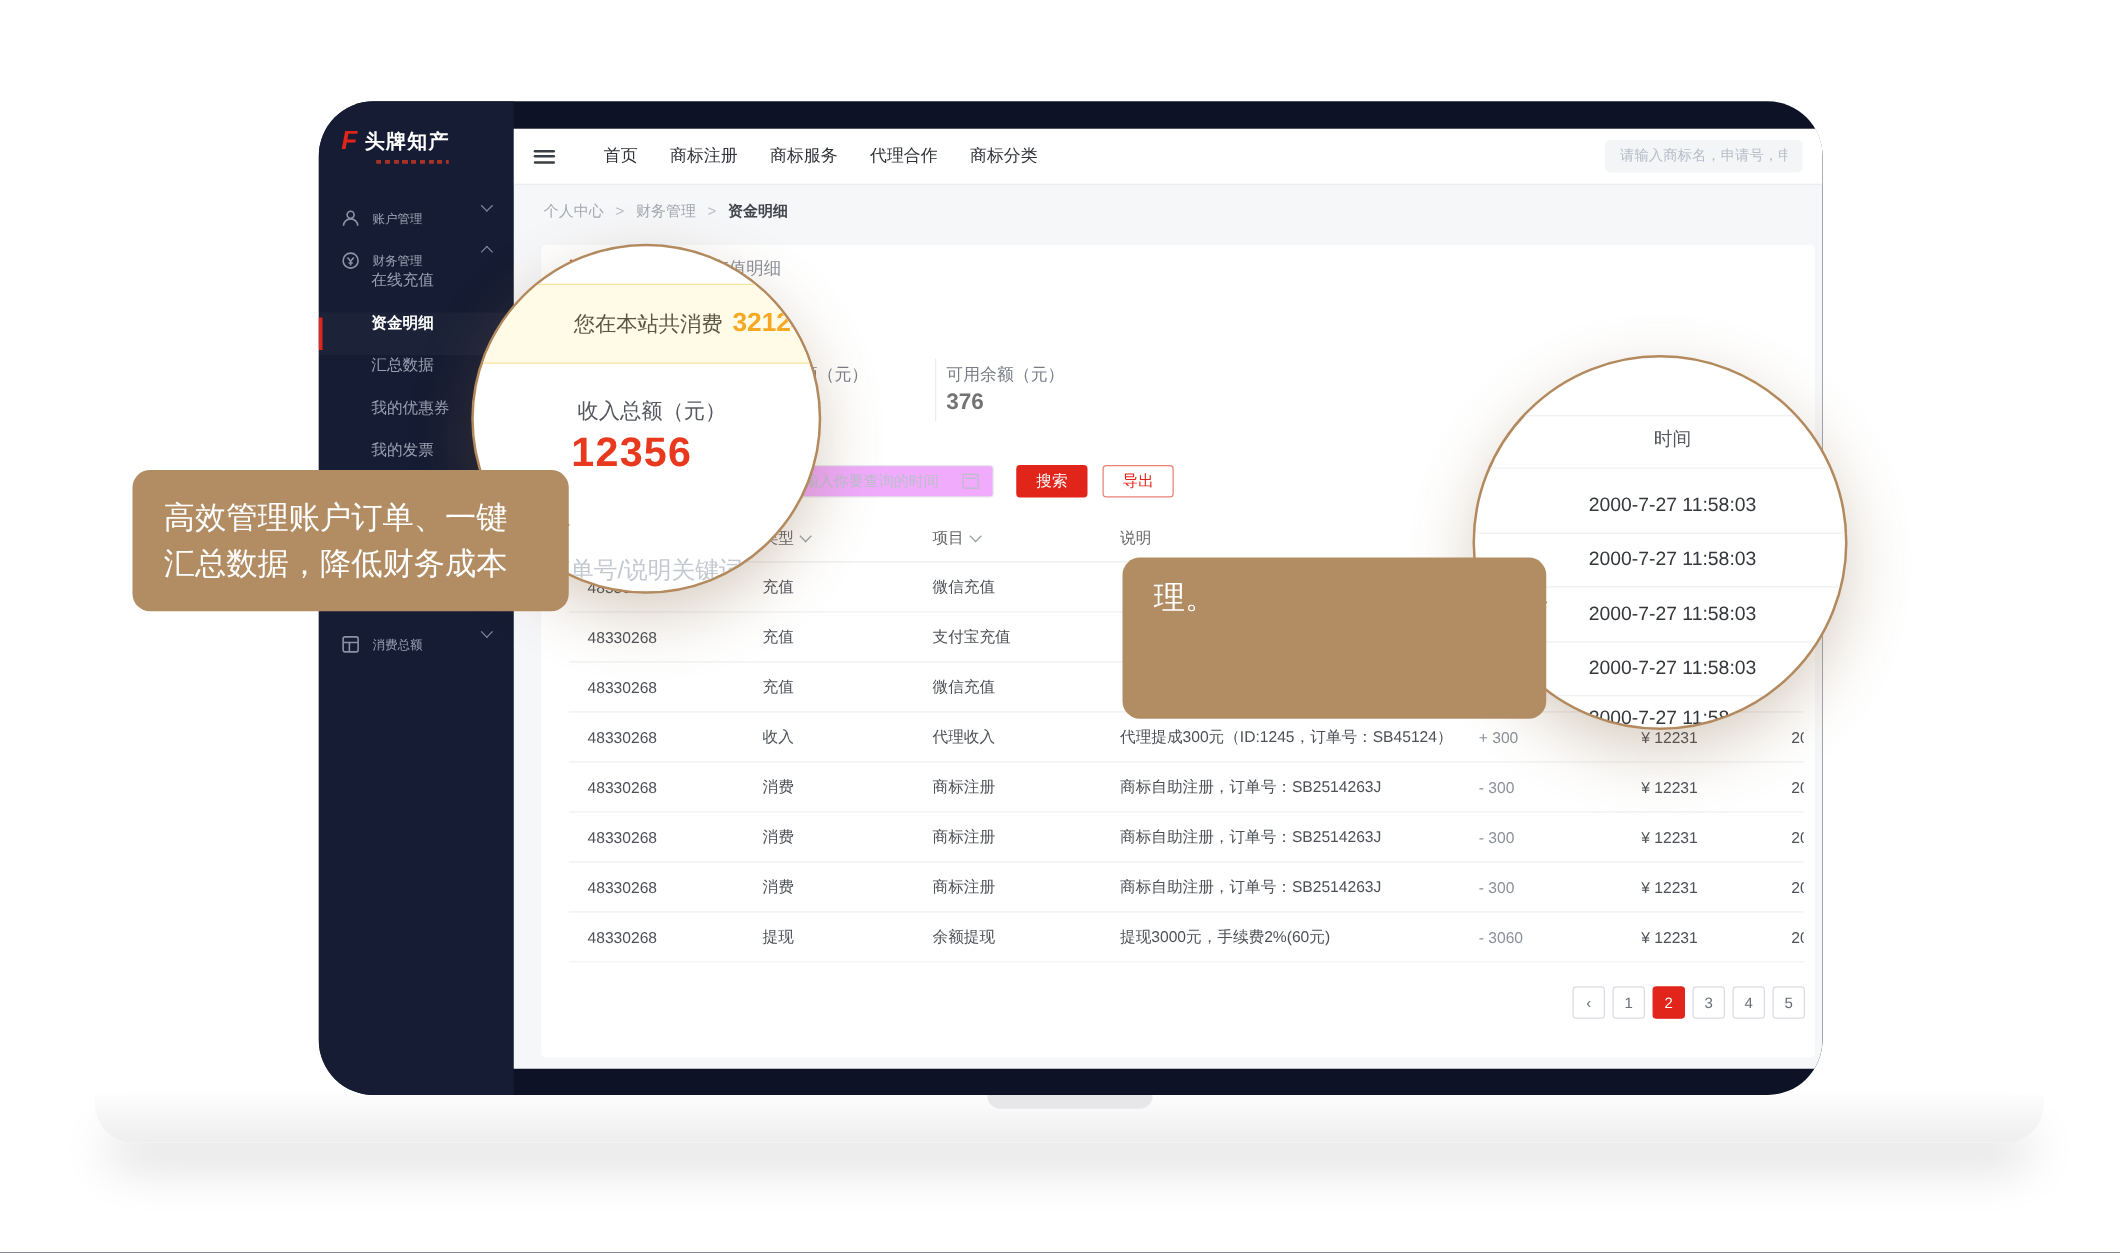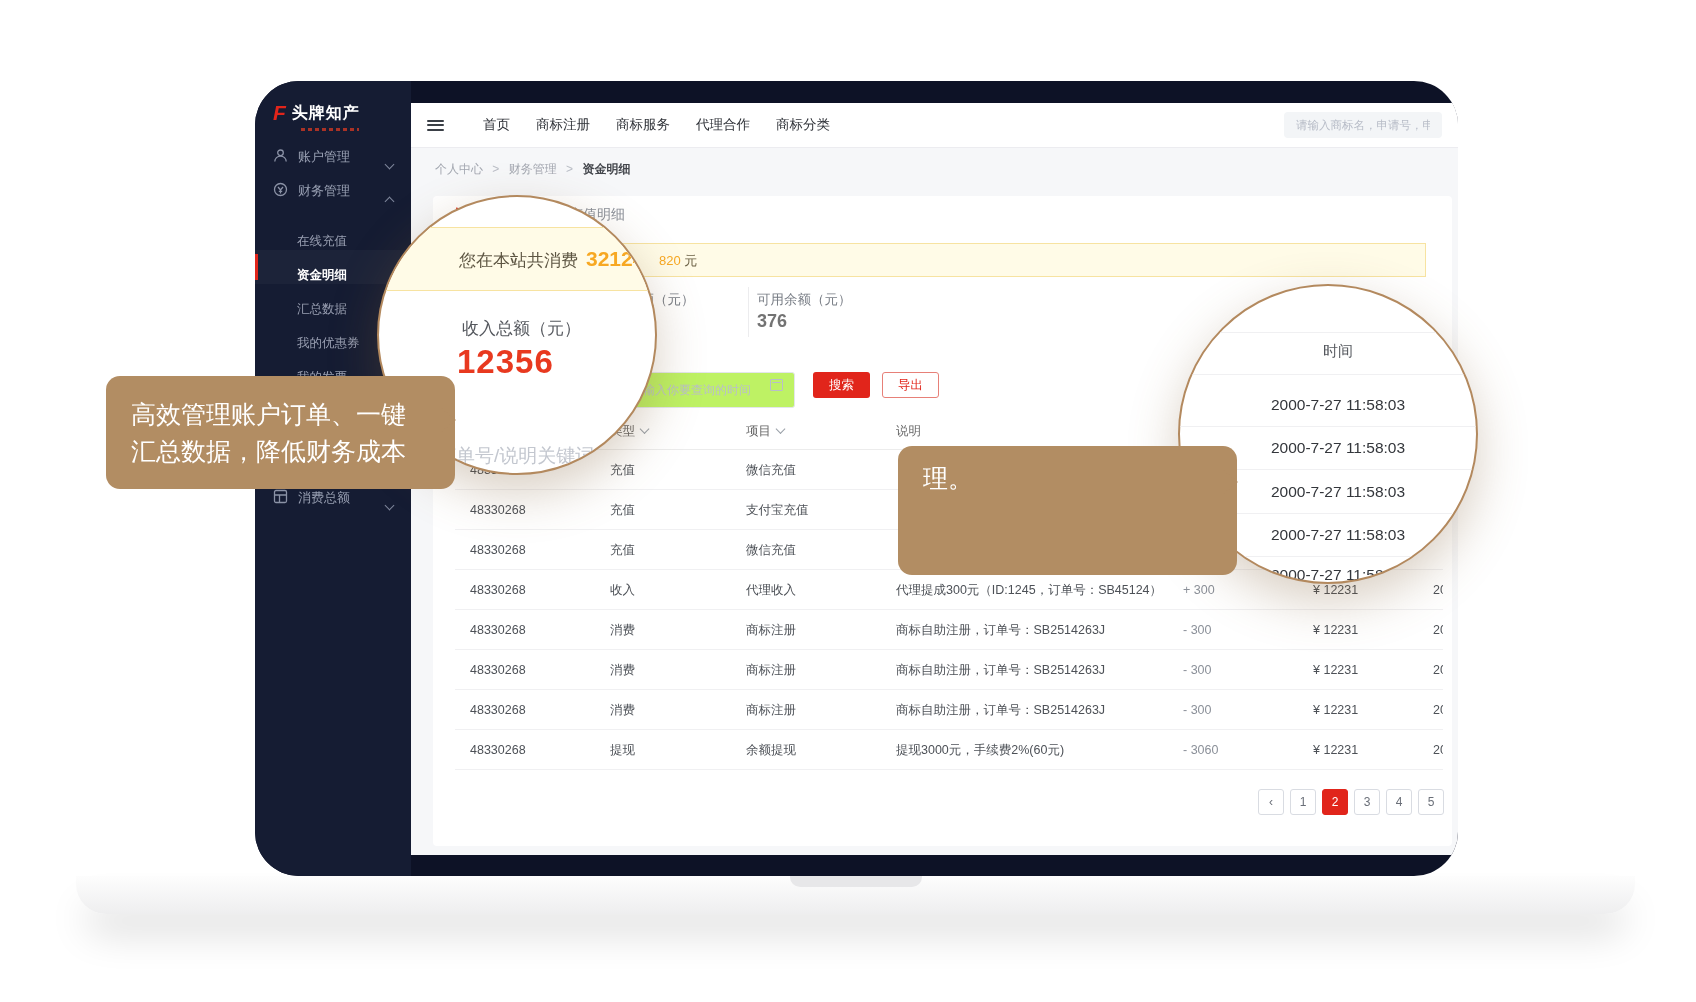--- a/index.html
+++ b/index.html
@@ -14,28 +14,28 @@
   .base-notch{position:absolute;left:50%;transform:translateX(-50%);top:0;width:132px;height:11px;
         background:#e7e7e9;border-radius:0 0 10px 10px}
   
   .sidebar{position:absolute;left:0;top:0;bottom:0;width:156px;background:#151c33}
   .logo{display:flex;align-items:center;padding:20px 0 0 18px}
   .logo-mark{font-style:italic;font-weight:900;font-size:21px;color:#e1251b;margin-right:6px;line-height:24px}
   .logo-name{color:#fff;font-size:16px;font-weight:700;letter-spacing:1px}
   .logo-sub{margin:3px 0 0 46px;width:58px;height:3px;
         background:repeating-linear-gradient(90deg,#a93226 0 4px,transparent 4px 7px)}
   .menu{margin-top:17px}
-  .mi{position:relative;height:34px;display:flex;align-items:flex-start;font-size:13px;color:#99a0b3;cursor:pointer}
+  .mi{position:relative;height:34px;display:flex;align-items:flex-end;font-size:10px;color:#99a0b3;cursor:pointer}
   .mi .ico{width:15px;height:15px;margin:0 10px 0 18px;flex:0 0 auto}
   .mi .ico svg{display:block}
   .chev{position:absolute;right:18px;width:6px;height:6px;border-right:1.4px solid #7f879c;
         border-bottom:1.4px solid #7f879c}
   .chev.down{transform:rotate(45deg);top:13px}
   .chev.up{transform:rotate(-135deg);top:16px}
-  .sub-item{position:relative;height:34px;display:flex;align-items:flex-end;padding-left:42px;
+  .sub-item{position:relative;height:34px;display:flex;align-items:flex-start;padding-left:42px;
         font-size:12.5px;color:#9aa0b3;cursor:pointer}
   .sub-item.active{color:#fff;font-weight:700;background:rgba(255,255,255,.03)}
   .sub-item.active::before{content:"";position:absolute;left:0;top:4px;bottom:4px;width:3px;background:#e1251b}
   .mi.last{margin-top:103px}
   
   .main{position:absolute;left:156px;top:22px;right:0;bottom:21px;background:#f6f7f9;overflow:hidden}
   .navbar{position:relative;height:44px;background:#fff;border-bottom:1px solid #ececf0;
         display:flex;align-items:center}
   .burger{width:17px;margin-left:16px;cursor:pointer}
   .burger span{display:block;height:2px;background:#3a3f46;margin:2.5px 0;border-radius:1px}
@@ -56,21 +56,21 @@
         border:1px solid #f7e3a1;box-sizing:border-box}
   .banner-frag{position:absolute;left:203px;top:8px;font-size:13px;color:#6b6145;white-space:nowrap}
   .banner-frag .ov{color:#f7a823}
   .stats{position:absolute;left:0;top:81px;width:100%;height:70px}
   .stat-label{position:absolute;font-size:13.5px;color:#787d85;white-space:nowrap}
   .stat-value{position:absolute;font-size:18px;font-weight:700;color:#737373;white-space:nowrap}
   .stat-div{position:absolute;top:10px;height:50px;width:1px;background:#ececee}
   .red{color:#e8391f}
   
   .filters{position:absolute;left:22px;top:176px;right:0;height:26px}
-  .f-input{position:absolute;height:36px;border:1px solid #e3e6eb;border-radius:3px;background:#bef264;
+  .f-input{position:absolute;height:26px;border:1px solid #e3e6eb;border-radius:3px;background:#f0abfc;
         font-size:12px;color:#333;padding:0 10px;box-sizing:border-box;outline:none}
   .f-input::placeholder{color:#b9bfc9}
   .kw{left:0;width:170px}
   .dt{left:177px;width:163px;padding-right:28px}
   .cal{position:absolute;left:315px;top:7px;width:11px;height:10px;border:1px solid #b9bec9;border-radius:1px}
   .cal::before{content:"";position:absolute;left:1px;right:1px;top:2px;height:1px;background:#b9bec9}
   .btn{position:absolute;width:57px;height:26px;border-radius:3px;font-size:12.5px;display:flex;
         align-items:center;justify-content:center;cursor:pointer;box-sizing:border-box}
   .btn-search{left:358px;background:#e1251b;color:#fff}
   .btn-export{left:427px;background:#fff;color:#e1251b;border:1px solid #e78078}
@@ -199,26 +199,20 @@
       <span class="sep">&gt;</span>
       <span class="last">资金明细</span>
     </div>
 
     <div class="card">
       <div class="tabs">
         <span class="tab active">资金明细</span>
         <span class="tab">充值明细</span>
       </div>
 
-      <div class="banner">
-        <span class="banner-frag">
-          <span class="ov">820</span>
-          <span>元</span>
-        </span>
-      </div>
 
       <div class="stats">
         <span class="stat-label" style="left:37px;top:14px">收入总额（元）</span>
         <span class="stat-value red" style="left:37px;top:34px">12356</span>
         <span class="stat-div" style="left:152px"></span>
         <span class="stat-label" style="left:167px;top:14px">消费总额（元）</span>
         <span class="stat-value" style="left:160px;top:34px">32124</span>
         <span class="stat-div" style="left:315px"></span>
         <span class="stat-label" style="left:324px;top:14px">可用余额（元）</span>
         <span class="stat-value" style="left:324px;top:34px">376</span>

